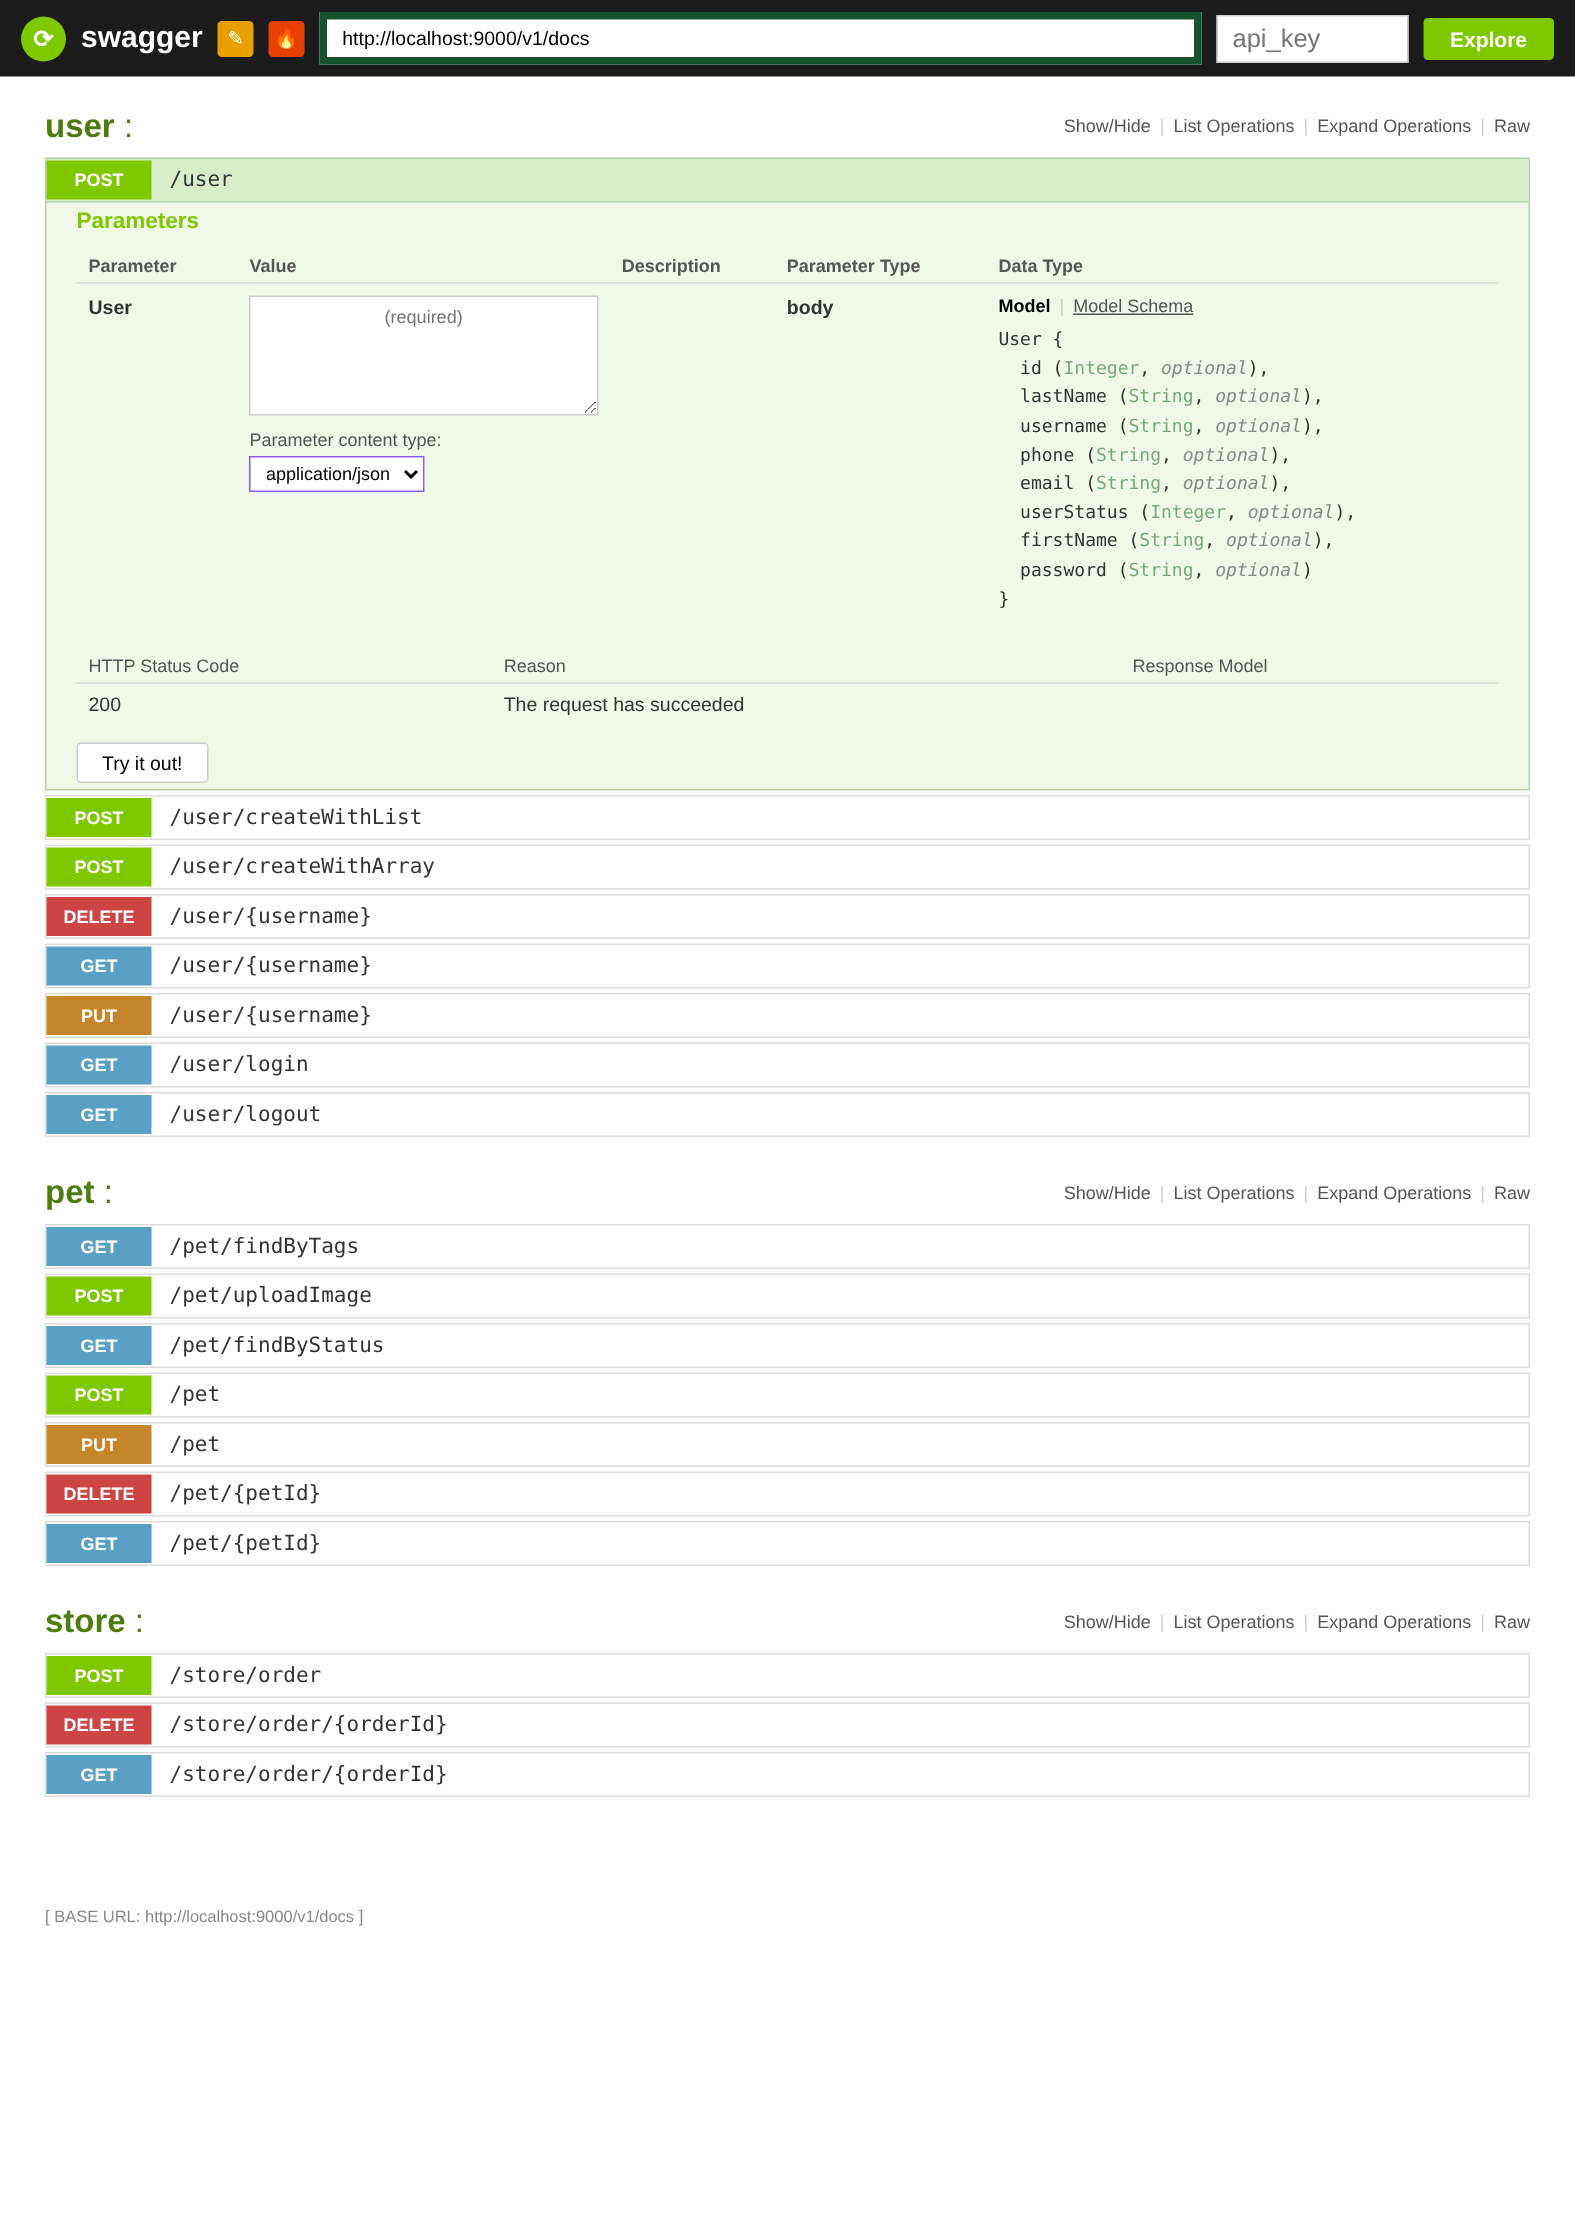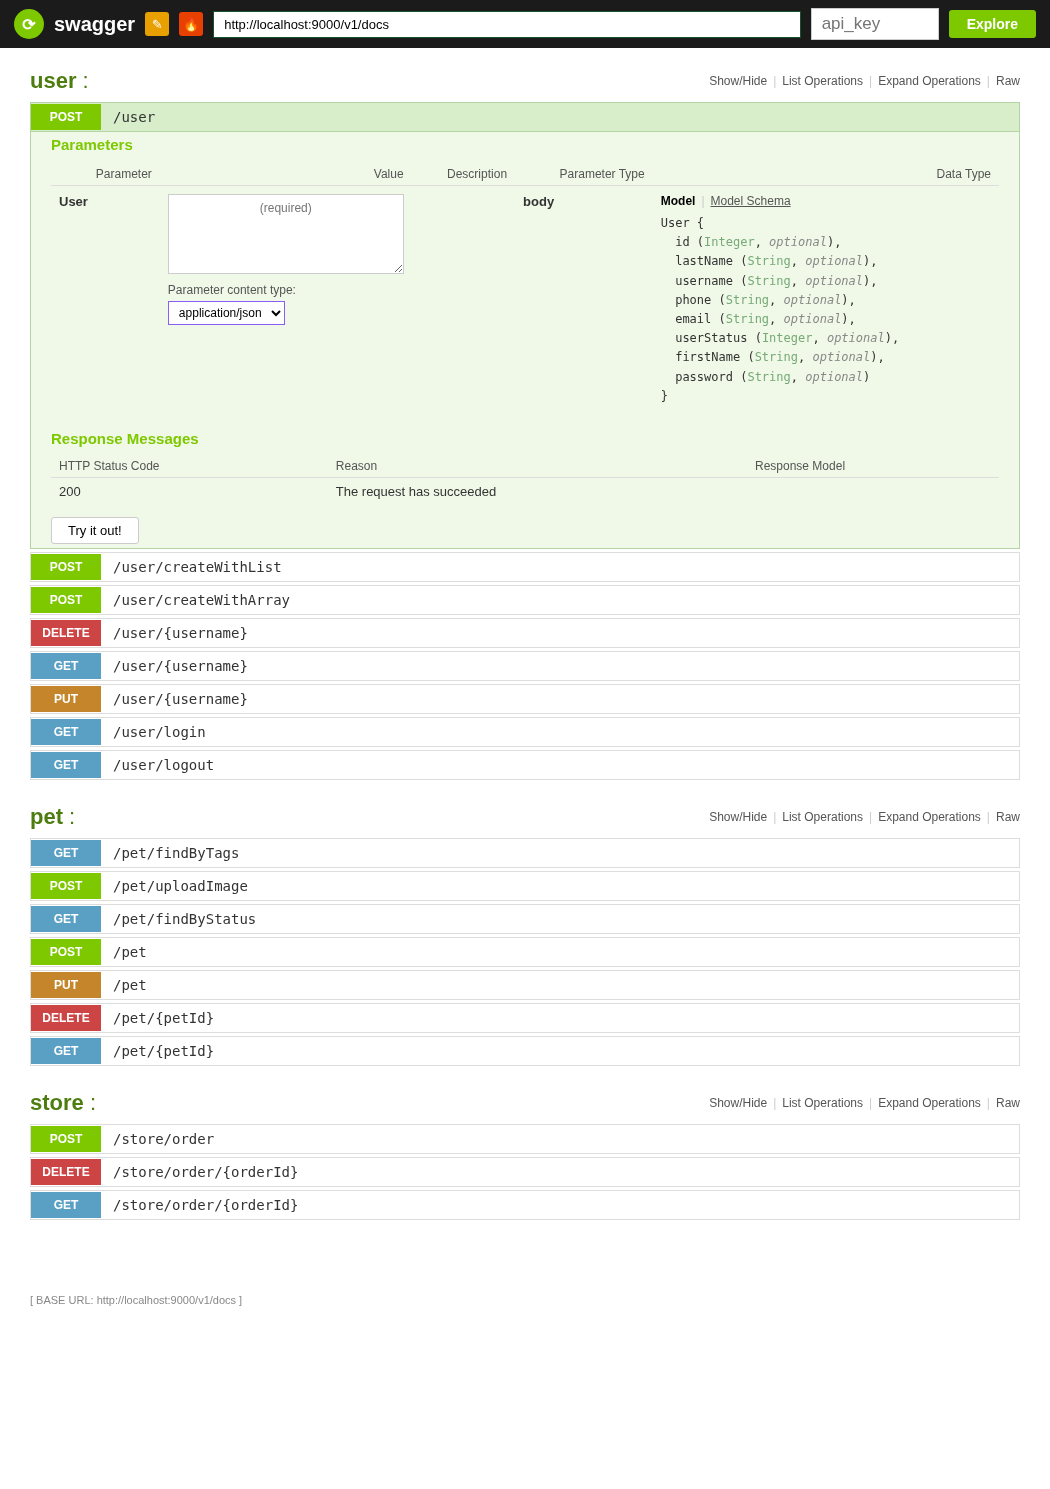--- a/index.html
+++ b/index.html
@@ -32,21 +32,21 @@
       width: 24px; height: 24px;
       border-radius: 3px;
       display: flex; align-items: center; justify-content: center;
       font-size: 13px;
     }
     #header .icon-pencil { background: #e8a000; color: #fff; }
     #header .icon-flame { background: #e84000; color: #fff; }
     #header .url-input {
       flex: 1;
       padding: 5px 10px;
-      border: 1px solid #14532d;
+      border: 5px solid #14532d;
       background: #fff;
       font-size: 13px;
       outline: none;
     }
     #header .api-input {
       width: 128px;
       padding: 5px 10px;
       border: 1px solid #ccc;
       background: #fff;
       font-size: 17px;
@@ -149,22 +149,22 @@
     .op-body { padding: 4px 20px; }
 
     .params-title {
       color: #7ec800;
       font-size: 15px;
       font-weight: bold;
       margin-bottom: 10px;
     }
     .params-table { width: 100%; border-collapse: collapse; margin-bottom: 16px; }
     .params-table th {
-      text-align: right;
-      font-weight: normal;
+      text-align: left;
+      font-weight: bold;
       color: #555;
       font-size: 12px;
       border-bottom: 1px solid #ddd;
       padding: 4px 8px;
     }
     .params-table td { padding: 8px 8px; vertical-align: top; font-size: 13px; }
     .params-table td:first-child { font-weight: bold; font-size: 13px; min-width: 80px; }
 
     .required-ta {
       width: 100%;
@@ -306,21 +306,20 @@
                   &nbsp;&nbsp;userStatus (<span class="type-link">Integer</span>, <span class="optional">optional</span>),<br>
                   &nbsp;&nbsp;firstName (<span class="type-link">String</span>, <span class="optional">optional</span>),<br>
                   &nbsp;&nbsp;password (<span class="type-link">String</span>, <span class="optional">optional</span>)<br>
                   }
                 </div>
               </td>
             </tr>
           </tbody>
         </table>
 
-        <div class="response-title">Response Messages</div>
         <table class="response-table">
           <thead>
             <tr>
               <th>HTTP Status Code</th>
               <th>Reason</th>
               <th>Response Model</th>
             </tr>
           </thead>
           <tbody>
             <tr>

